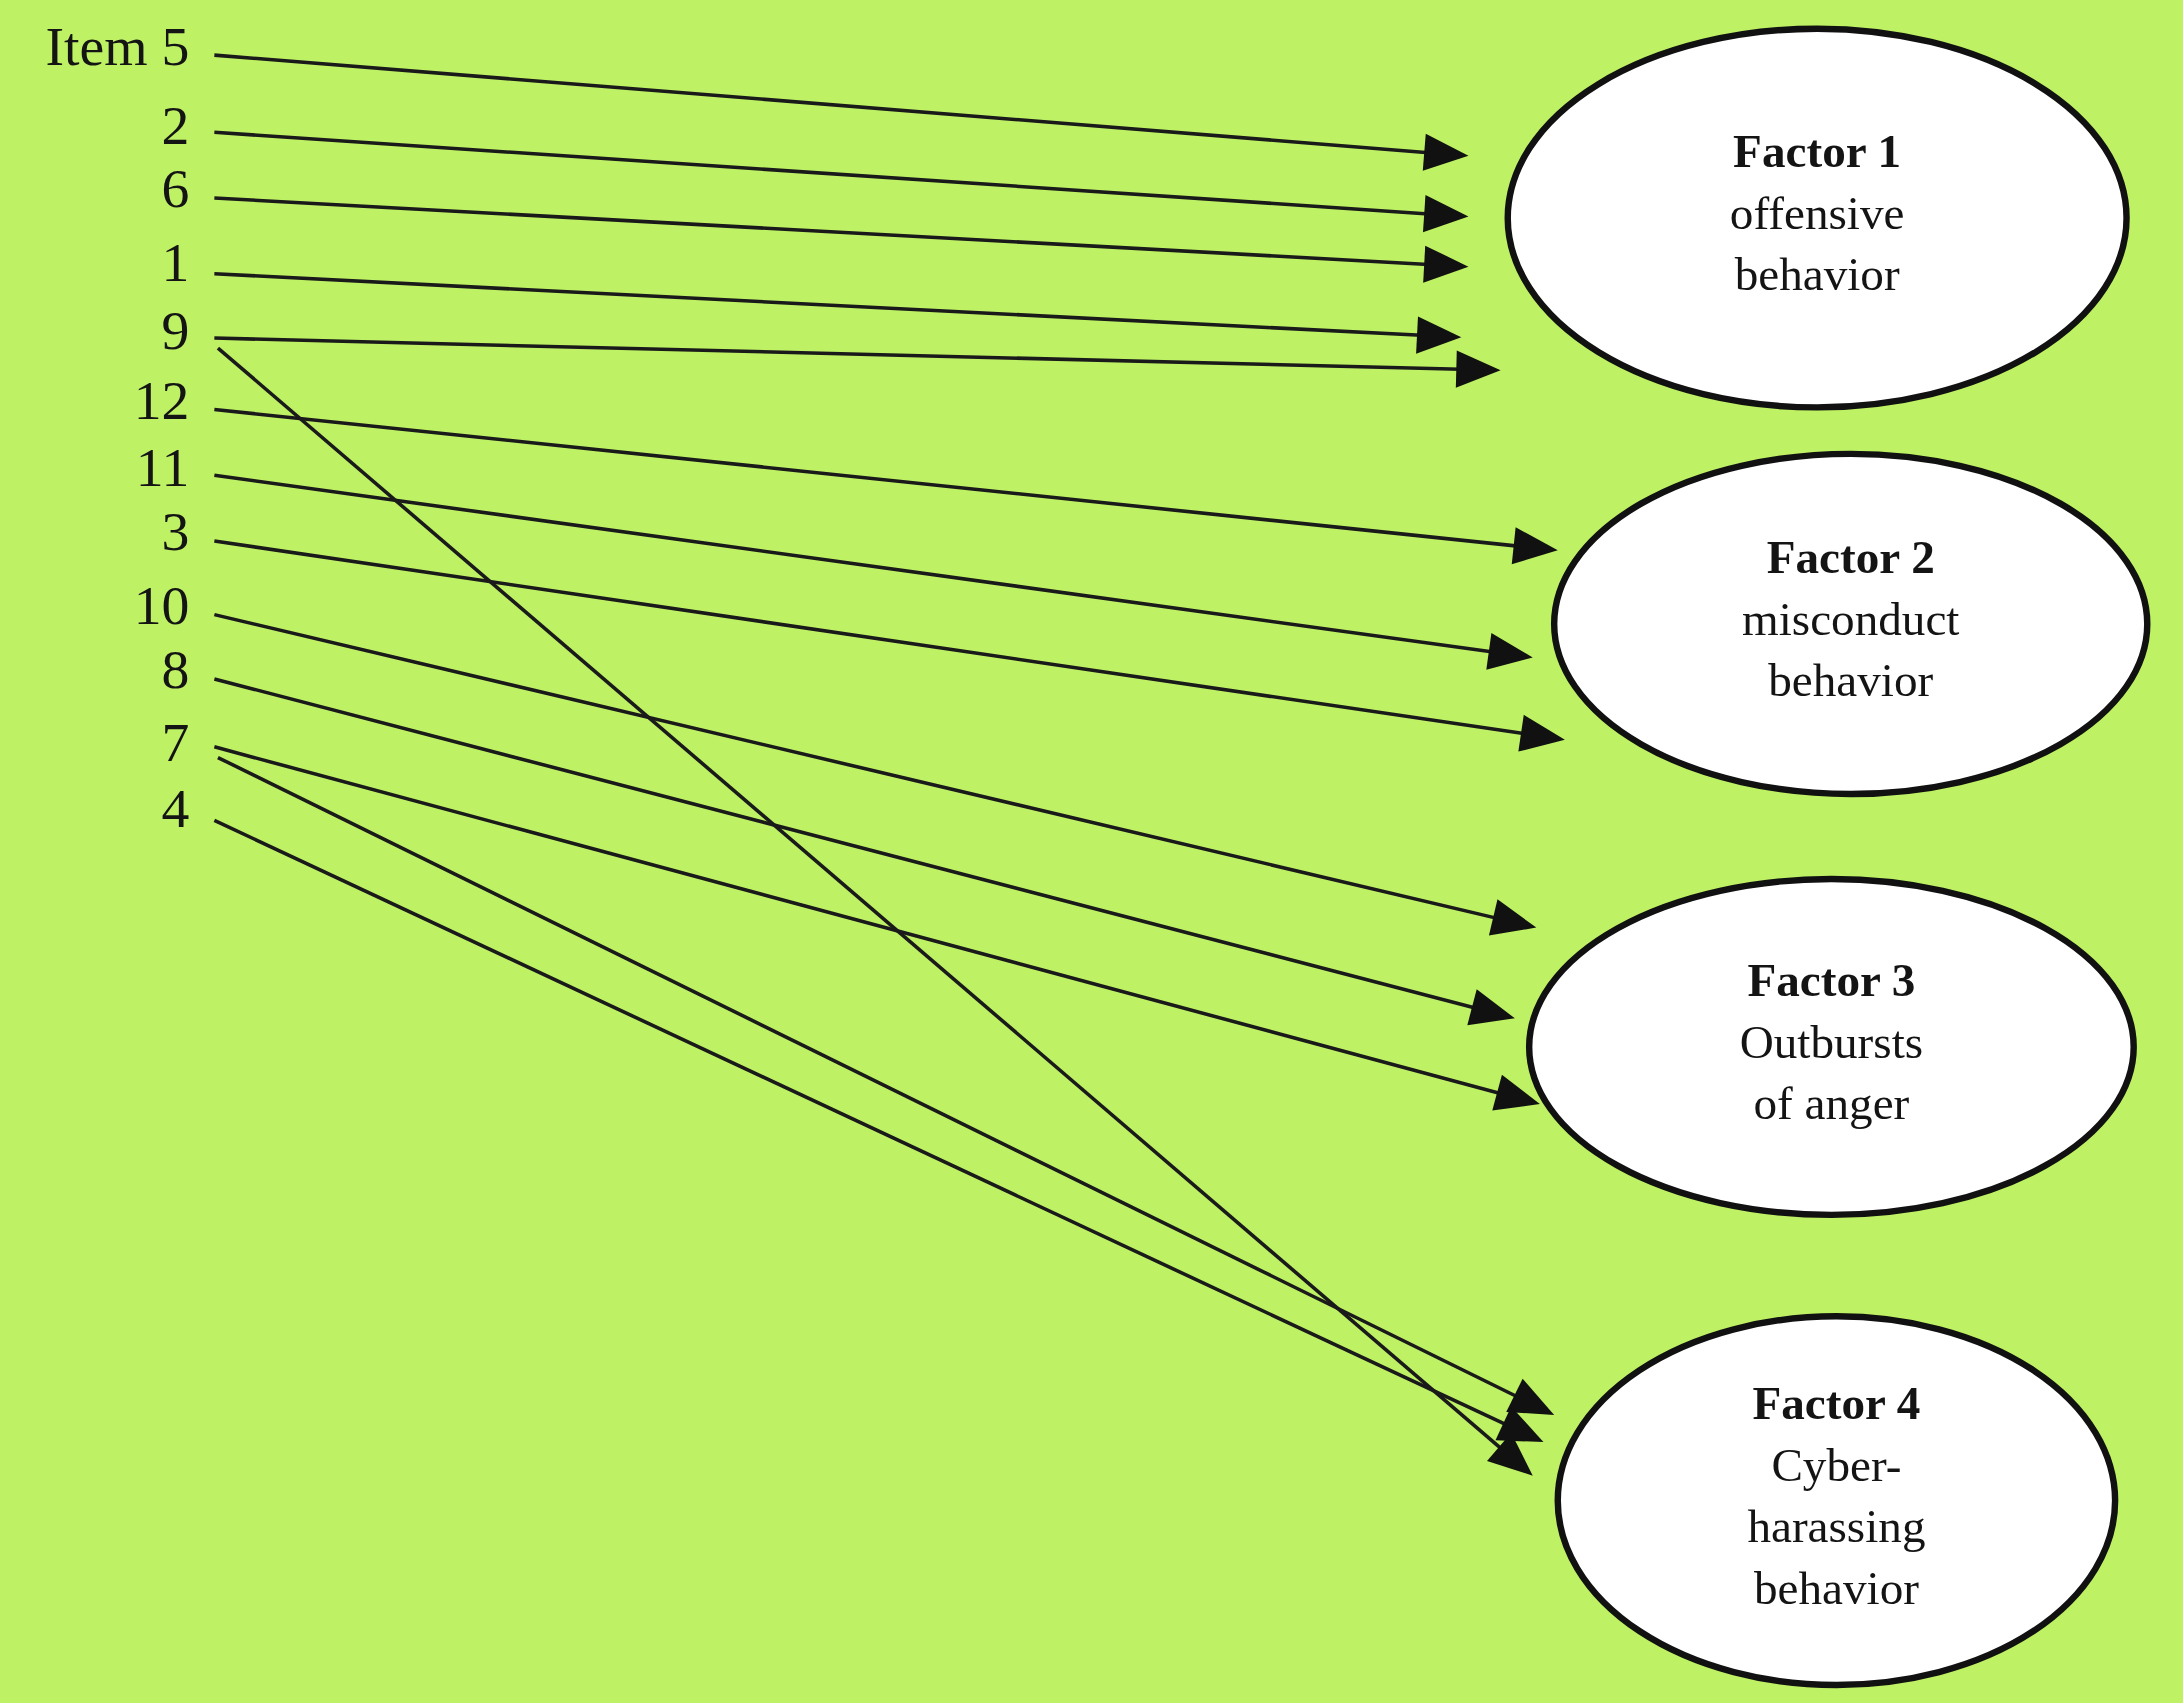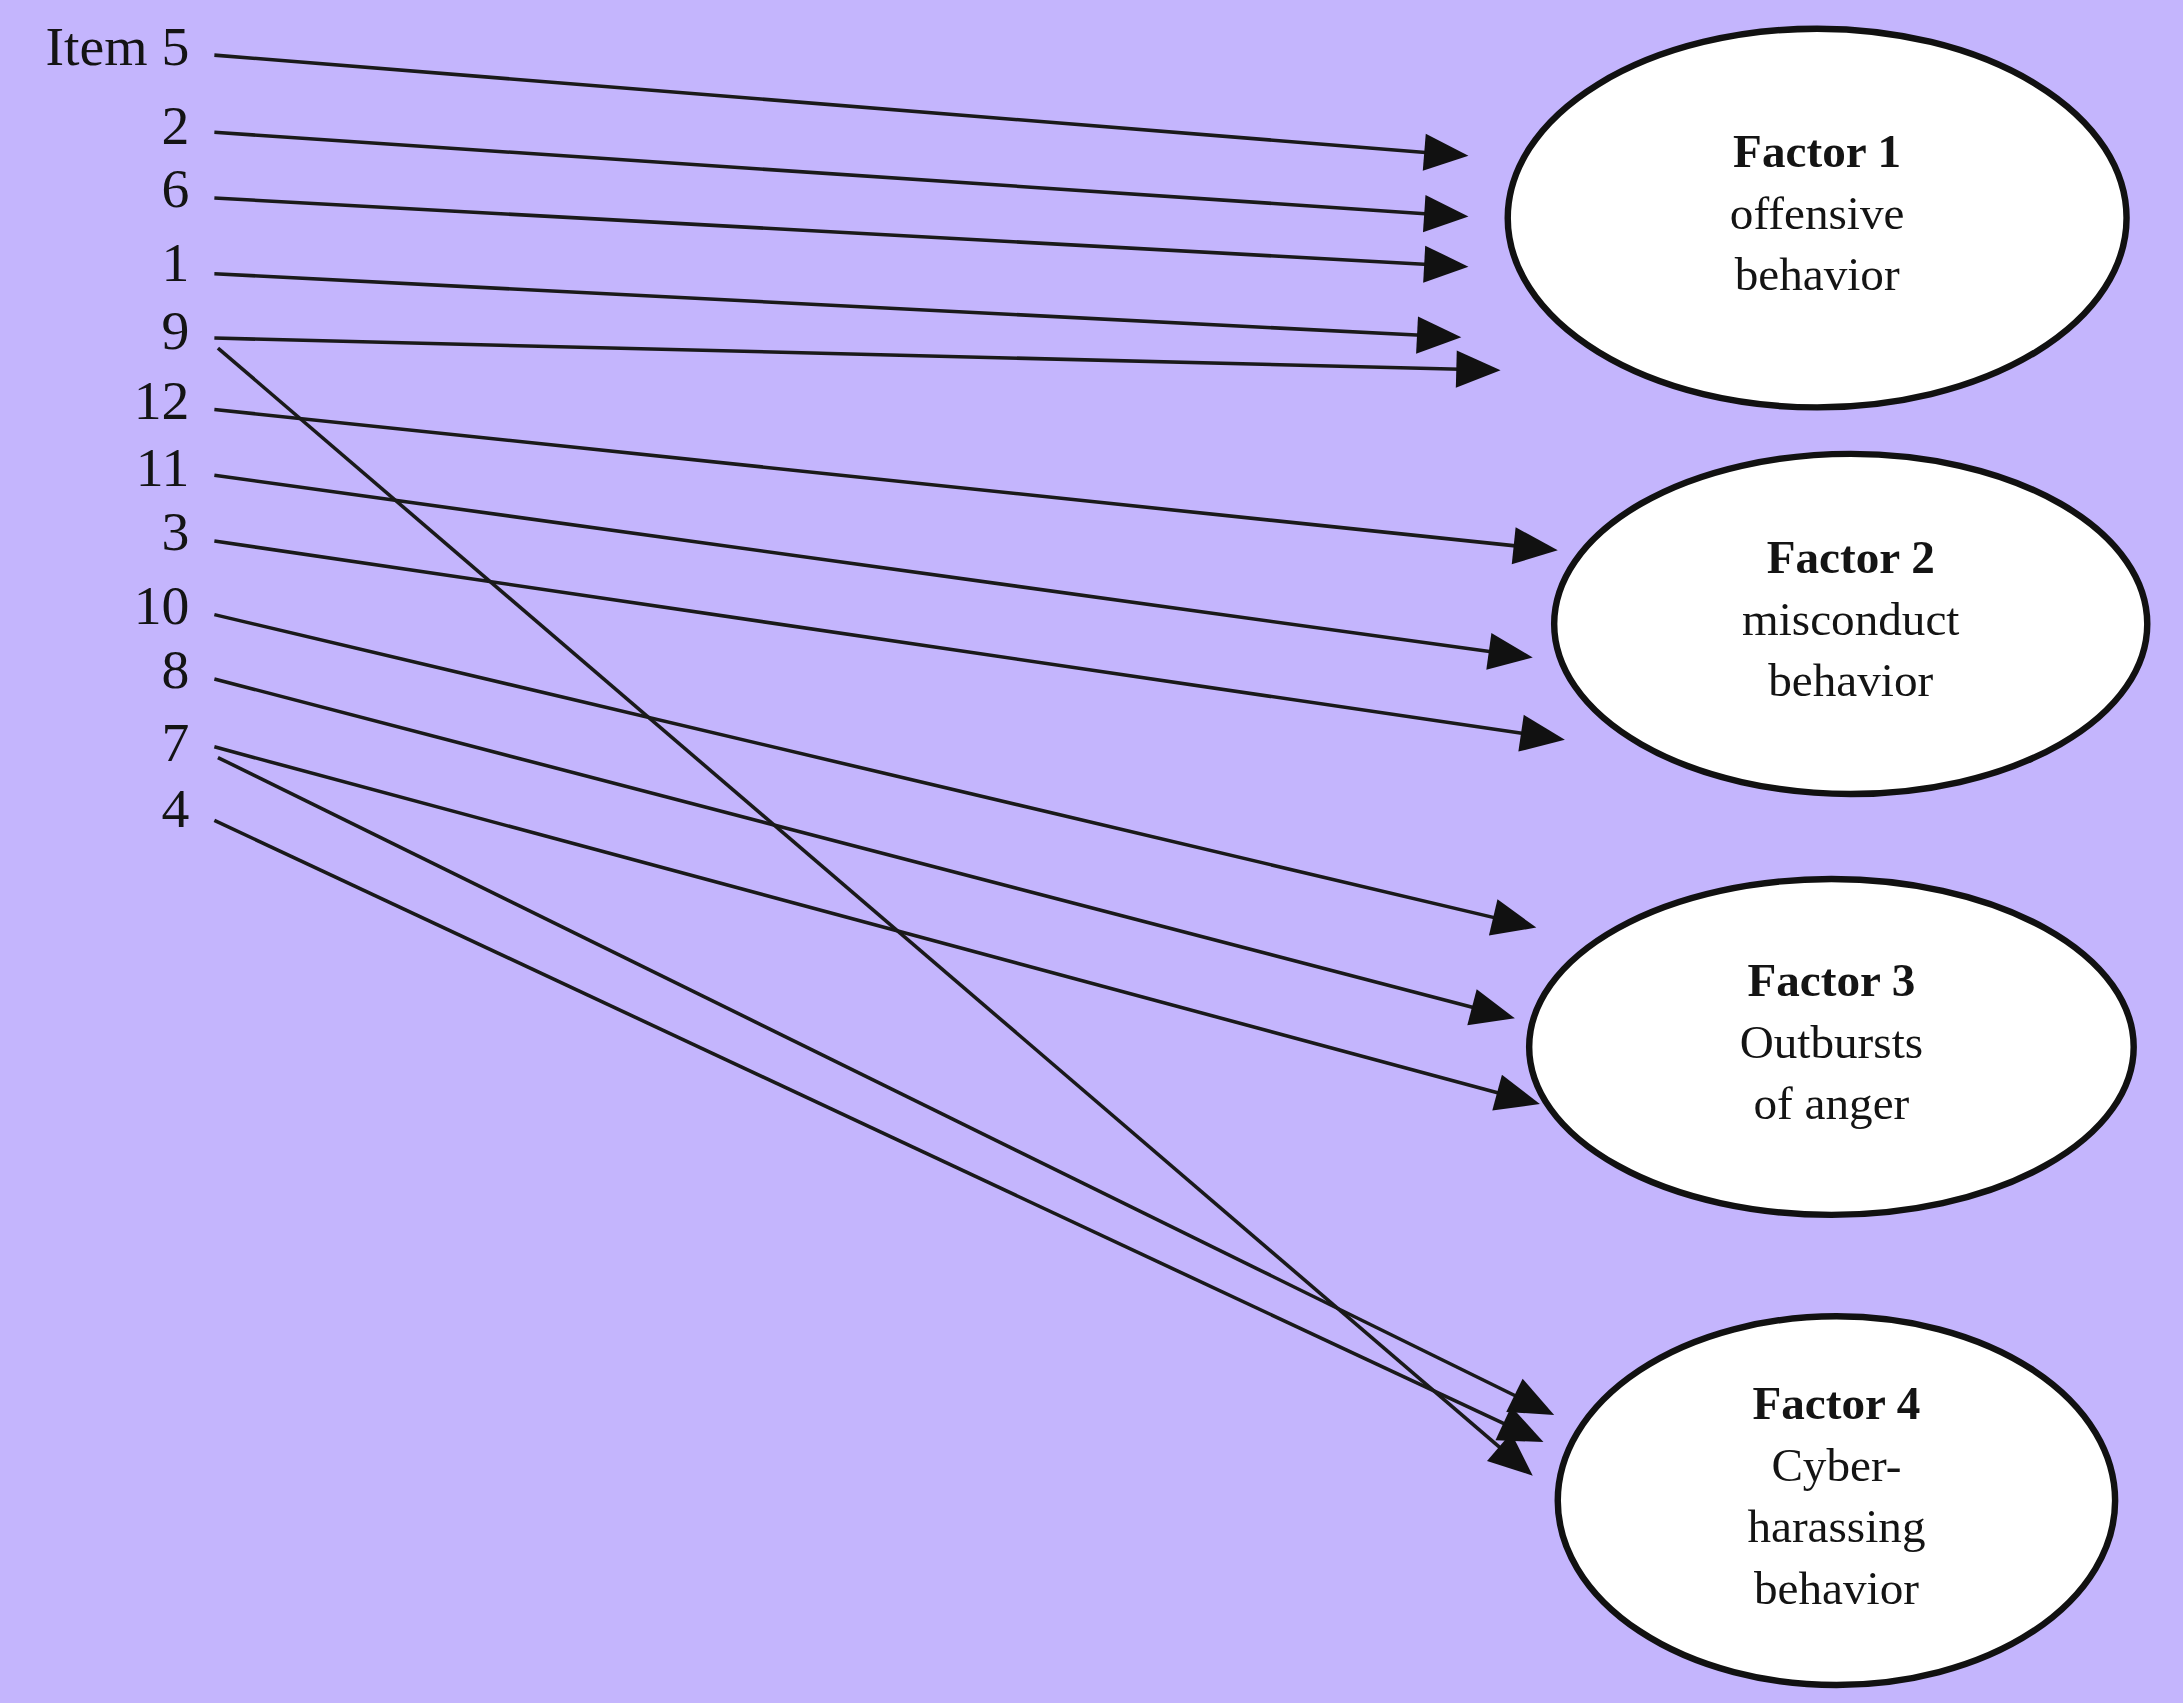--- a/index.html
+++ b/index.html
@@ -5,21 +5,21 @@
 <style>
   html, body {
     margin: 0;
     padding: 0;
     background: #ffffff;
   }
   #stage {
     position: relative;
     width: 2183px;
     height: 1703px;
-    background: #c4b5fd;
+    background: #bef264;
     overflow: hidden;
     font-family: "Liberation Serif", "DejaVu Serif", serif;
   }
   #diagram-svg {
     position: absolute;
     top: 0;
     left: 0;
     width: 2183px;
     height: 1703px;
     display: block;

